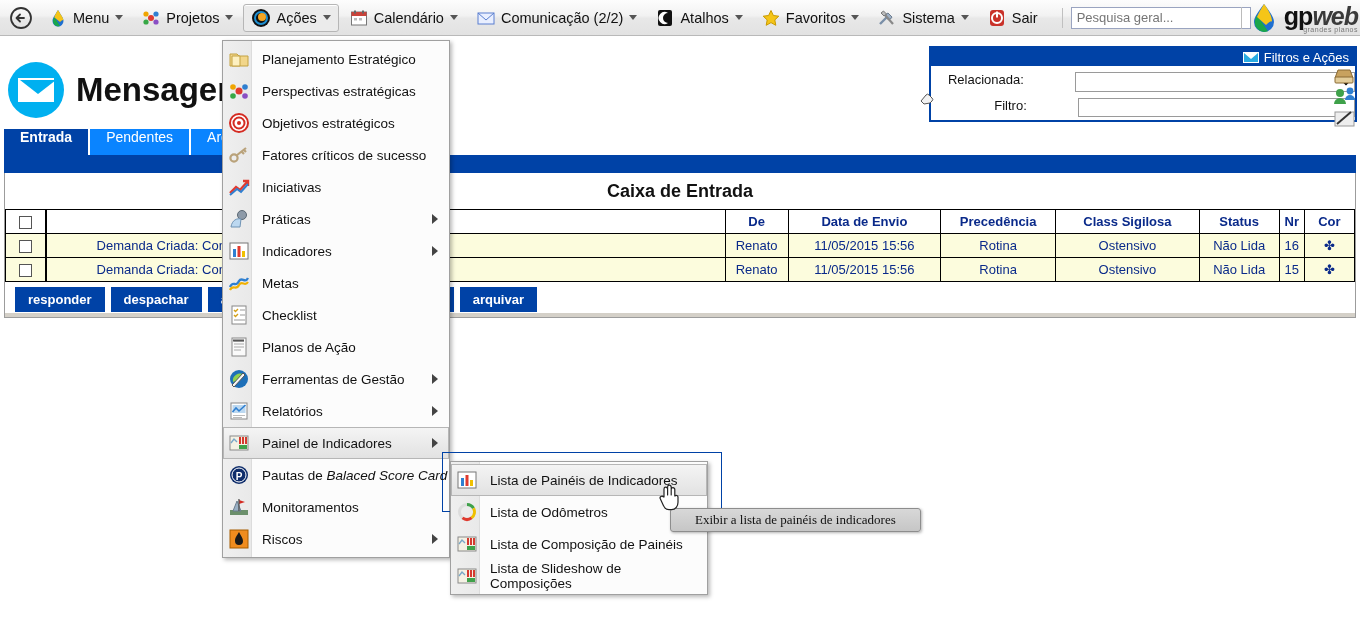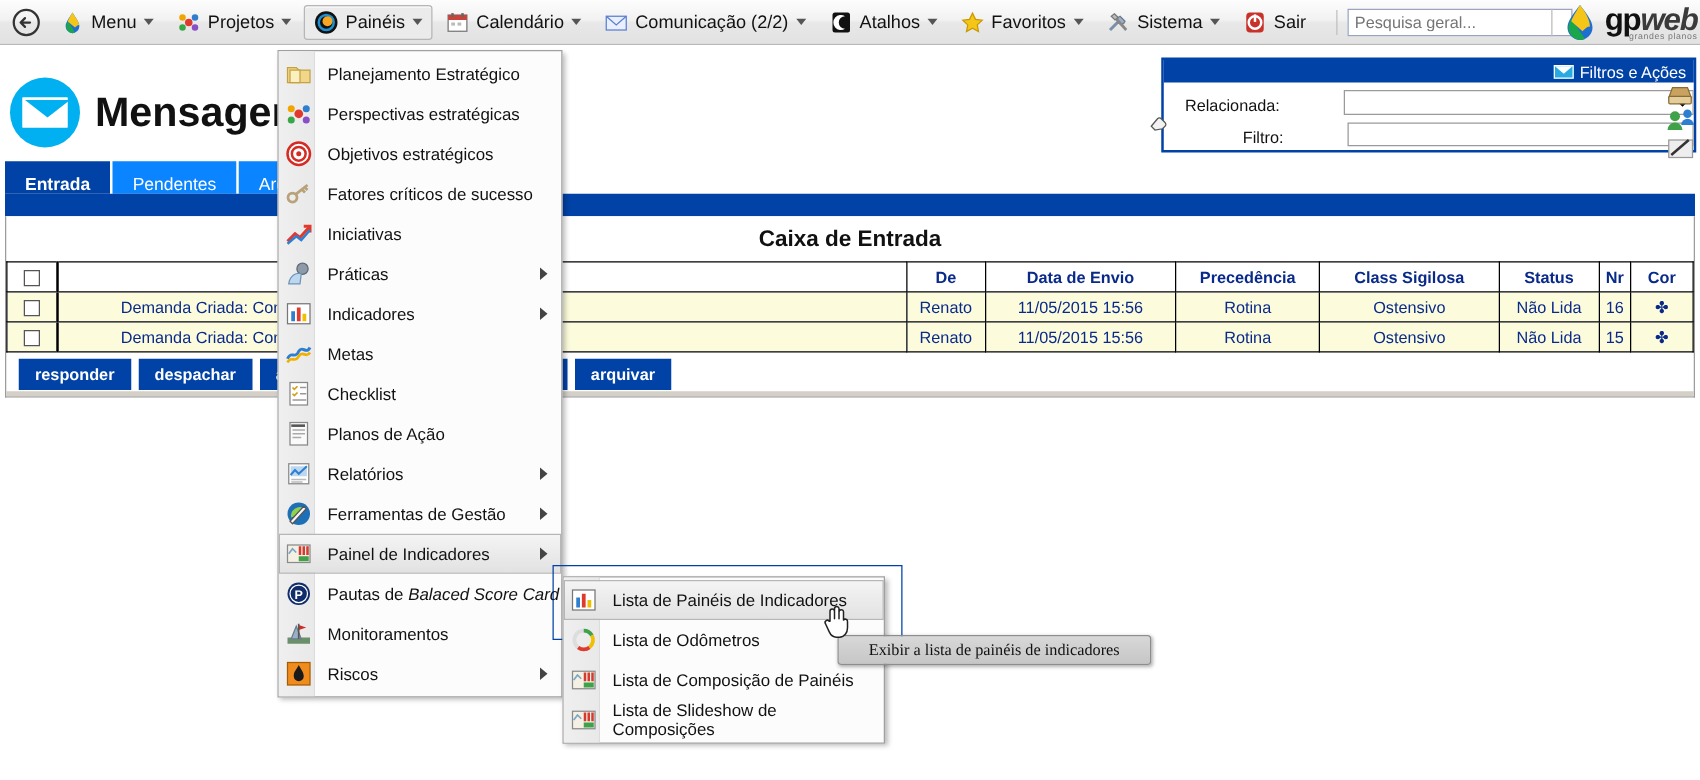--- a/index.html
+++ b/index.html
@@ -62,21 +62,21 @@
   .mail-env { width: 36px; height: 24px; background: #fff; border: 2px solid #fff; position: relative; }
   .mail-env:after {
     content: ""; position: absolute; left: 0; top: 0; width: 0; height: 0;
     border-left: 18px solid transparent; border-right: 18px solid transparent;
     border-top: 14px solid #00b0f0;
   }
   .mens-title { font-size: 33px; font-weight: bold; color: #111; margin-left: 12px; }
 
   .tabs { position: absolute; left: 4px; top: 129px; height: 26px; display: flex; }
   .tab {
-    height: 26px; padding: 0 16px; display: flex; align-items: flex-end;
+    height: 26px; padding: 0 16px; display: flex; align-items: flex-start;
     font-size: 14px; color: #fff; cursor: pointer; margin-right: 2px;
   }
   .tab.sel { background: #0042a6; font-weight: bold; }
   .tab.unsel { background: #0a84ff; }
   .blue-bar { position: absolute; left: 4px; top: 155px; width: 1352px; height: 18px; background: #0042a6; }
 
   
   .panel {
     position: absolute; left: 4px; top: 173px; width: 1352px; height: 145px;
     background: #fff; border: 1px solid #9c9c9c; border-top: none;
@@ -112,21 +112,21 @@
     height: 18px; background: #0042a6; color: #fff; font-size: 13px; font-weight: normal;
     display: flex; align-items: center; justify-content: flex-end; padding-right: 6px;
   }
   .filtros-hd .env {
     width: 16px; height: 11px; background: #29abe2; border: 1px solid #fff; margin-right: 5px; position: relative;
   }
   .filtros-hd .env:after {
     content: ""; position: absolute; left: 0; top: 0; width: 0; height: 0;
     border-left: 7px solid transparent; border-right: 7px solid transparent; border-top: 6px solid #fff;
   }
-  .frow { display: flex; align-items: flex-end; margin-top: 6px; padding-left: 4px; gap: 48px; }
+  .frow { display: flex; align-items: flex-start; margin-top: 6px; padding-left: 4px; gap: 48px; }
   .flabel { font-size: 13px; color: #111; text-align: right; width: 92px; margin-right: 3px; }
   .fselect { width: 290px; height: 20px; border: 1px solid #9a9a9a; background: #fff; font-size: 12px;
     font-family: "Liberation Sans", sans-serif; }
   .finput { width: 278px; height: 19px; border: 1px solid #9a9a9a; background: #fff; font-size: 12px;
     padding: 0 4px; outline: none; font-family: "Liberation Sans", sans-serif; }
   .f-icons { position: absolute; right: -2px; top: 18px; width: 26px; }
 
   
   .menu {
     position: absolute; left: 222px; top: 40px; width: 228px;
@@ -223,21 +223,21 @@
     </div>
 
     <div class="tb-item active">
       <span class="ico">
         <svg width="20" height="20" viewBox="0 0 20 20">
           <circle cx="10" cy="10" r="9" fill="#111"></circle>
           <circle cx="10" cy="10" r="6" fill="none" stroke="#1f8fd0" stroke-width="2"></circle>
           <circle cx="11" cy="9" r="4" fill="#f5a623"></circle>
         </svg>
       </span>
-      <span class="lbl">Painéis</span>
+      <span class="lbl">Ações</span>
       <span class="caret"></span>
     </div>
 
     <div class="tb-item">
       <span class="ico">
         <svg width="20" height="20" viewBox="0 0 20 20">
           <rect x="2.5" y="4" width="15" height="13" fill="#fff" stroke="#777"></rect>
           <rect x="2.5" y="4" width="15" height="4" fill="#c9433a"></rect>
           <rect x="5" y="2.5" width="2" height="3" fill="#666"></rect>
           <rect x="13" y="2.5" width="2" height="3" fill="#666"></rect>
@@ -562,39 +562,39 @@
           <path d="M6 5 h10 M6 8 h10 M6 11 h10 M6 14 h7" stroke="#aaa" stroke-width="1.2"></path>
           <rect x="5" y="3.5" width="11" height="2" fill="#555"></rect>
         </svg>
       </span>
       <span class="mlbl">Planos de Ação</span>
     </div>
 
     <div class="mi">
       <span class="mico">
         <svg width="22" height="22" viewBox="0 0 22 22">
+          <circle cx="11" cy="11" r="9" fill="#1d6fb8"></circle>
+          <path d="M5 14 a7 7 0 0 1 11 -7 l-3 4z" fill="#8fd14f"></path>
+          <path d="M4 17 L15 5 l2 2 L6 19z" fill="#f5f5f5" stroke="#555"></path>
+        </svg>
+      </span>
+      <span class="mlbl">Ferramentas de Gestão</span>
+      <span class="marrow"></span>
+    </div>
+
+    <div class="mi">
+      <span class="mico">
+        <svg width="22" height="22" viewBox="0 0 22 22">
           <rect x="3" y="3" width="16" height="16" fill="#fff" stroke="#888"></rect>
           <rect x="4.5" y="5" width="13" height="8" fill="#bcd8f0"></rect>
           <path d="M4.5 12 L8 8 L11 11 L17.5 5" stroke="#2f7fd0" stroke-width="1.6" fill="none"></path>
           <path d="M5 15.5 h12 M5 17.5 h9" stroke="#bbb" stroke-width="1.2"></path>
         </svg>
       </span>
       <span class="mlbl">Relatórios</span>
-      <span class="marrow"></span>
-    </div>
-
-    <div class="mi">
-      <span class="mico">
-        <svg width="22" height="22" viewBox="0 0 22 22">
-          <circle cx="11" cy="11" r="9" fill="#1d6fb8"></circle>
-          <path d="M5 14 a7 7 0 0 1 11 -7 l-3 4z" fill="#8fd14f"></path>
-          <path d="M4 17 L15 5 l2 2 L6 19z" fill="#f5f5f5" stroke="#555"></path>
-        </svg>
-      </span>
-      <span class="mlbl">Ferramentas de Gestão</span>
       <span class="marrow"></span>
     </div>
 
     <div class="mi hover">
       <span class="mico">
         <svg width="22" height="22" viewBox="0 0 22 22">
           <rect x="2" y="4" width="18" height="14" fill="#f4f1e4" stroke="#8a8a8a"></rect>
           <rect x="11" y="5" width="2" height="7" fill="#d43a2f"></rect>
           <rect x="14" y="5" width="2" height="7" fill="#d43a2f"></rect>
           <rect x="17" y="5" width="2" height="7" fill="#d43a2f"></rect>

